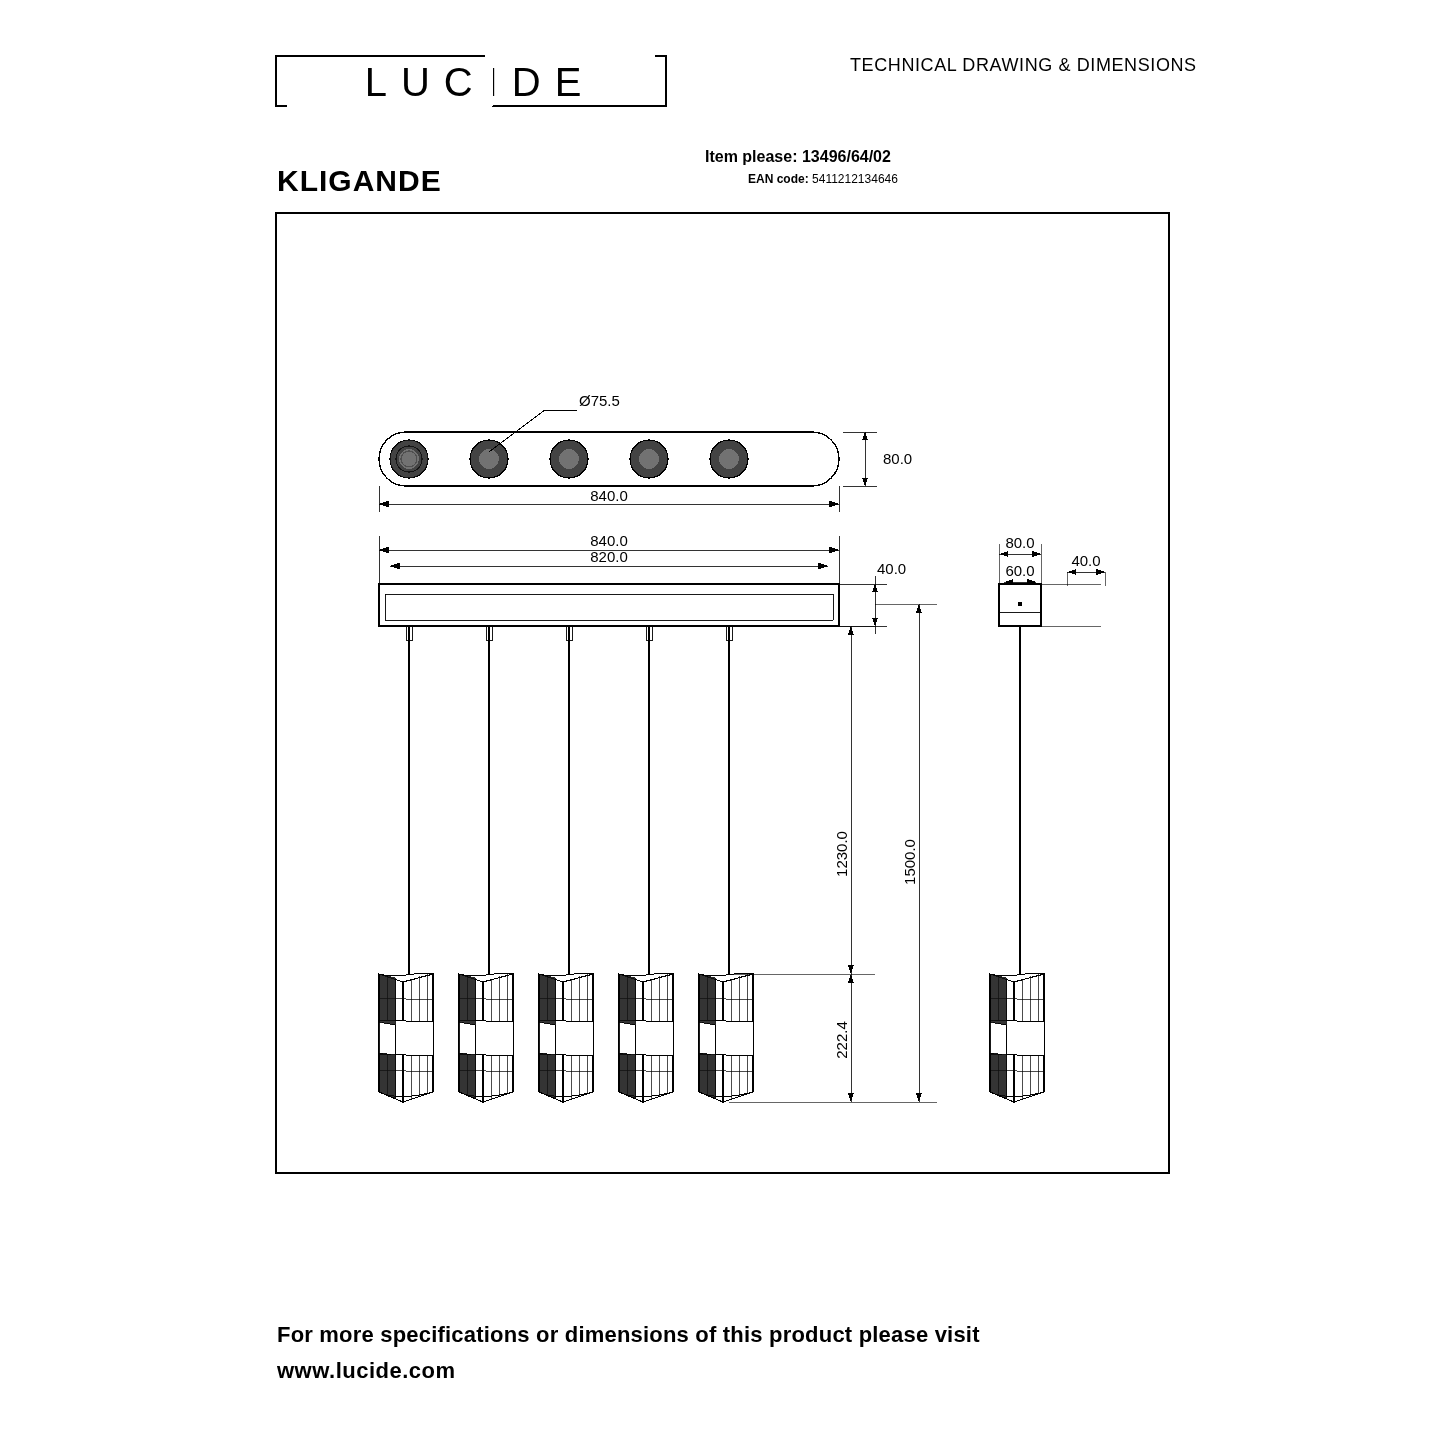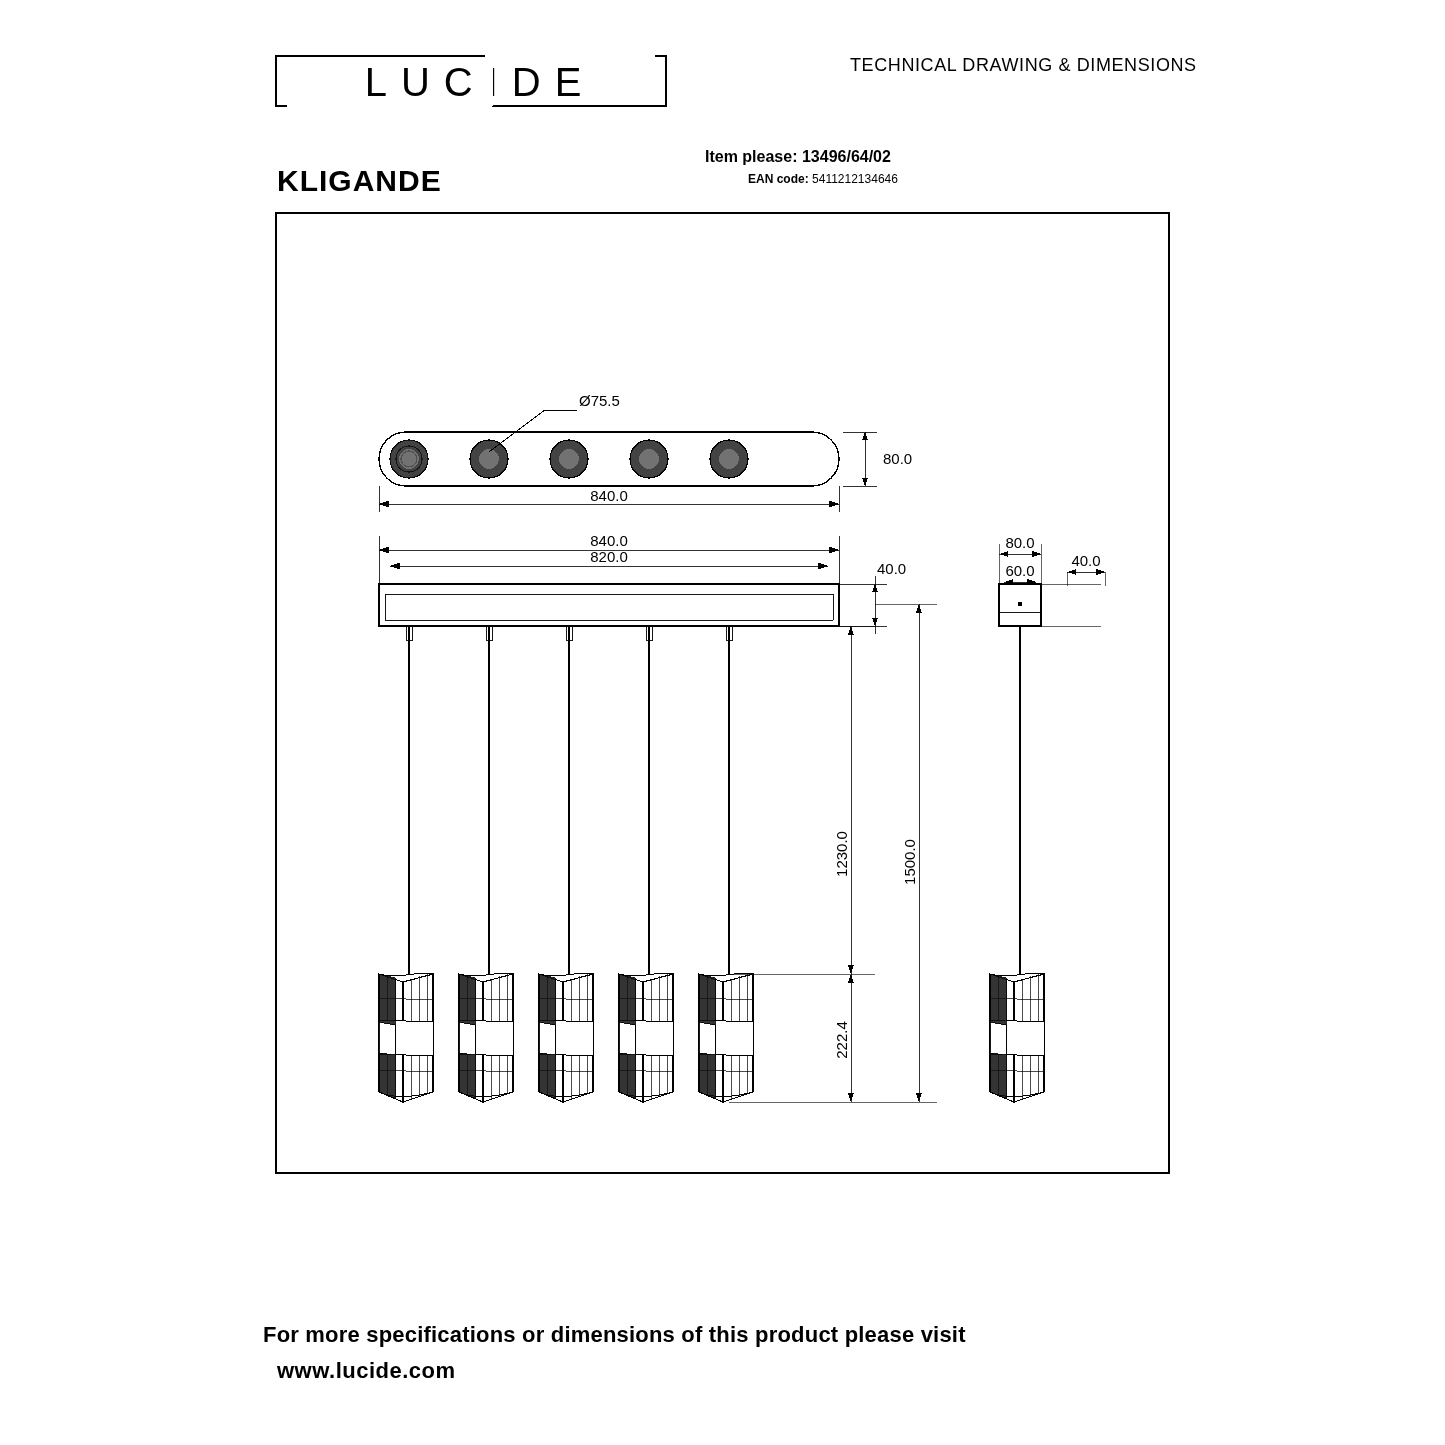--- a/index.html
+++ b/index.html
@@ -115,21 +115,21 @@
     width: 895px;
     height: 962px;
     border: 2px solid #000;
     box-sizing: border-box;
   }
   .frame svg { display: block; }
 
   
   .footer-line1 {
     position: absolute;
-    left: 263px;
+    left: 277px;
     top: 1322px;
     font-size: 22px;
     font-weight: 700;
     letter-spacing: 0.2px;
   }
   .footer-line2 {
     position: absolute;
     left: 277px;
     top: 1358px;
     font-size: 22px;

